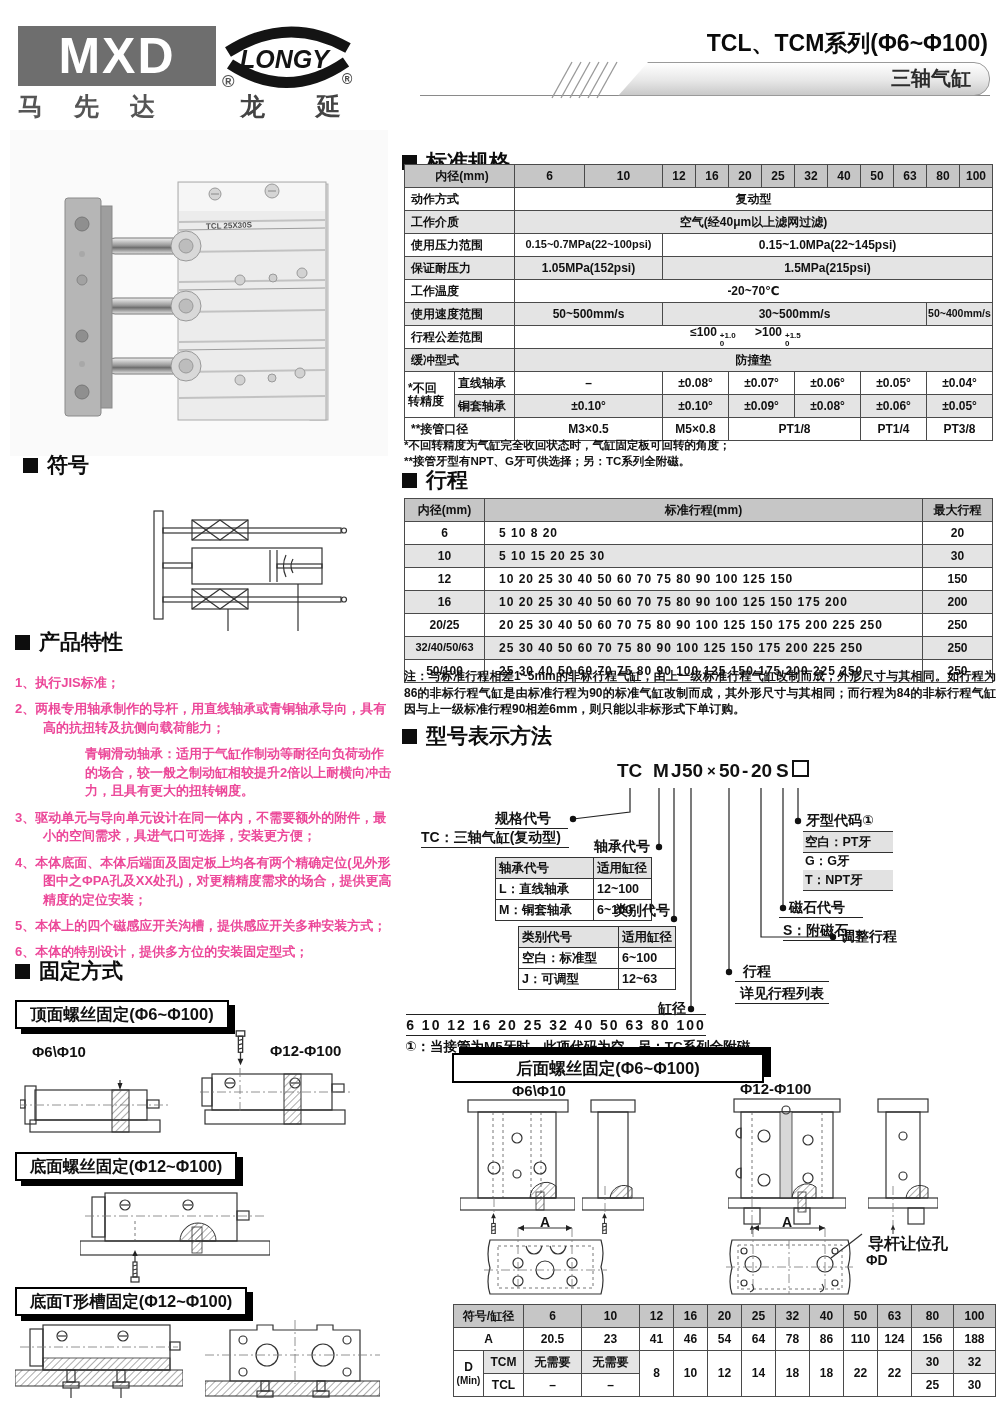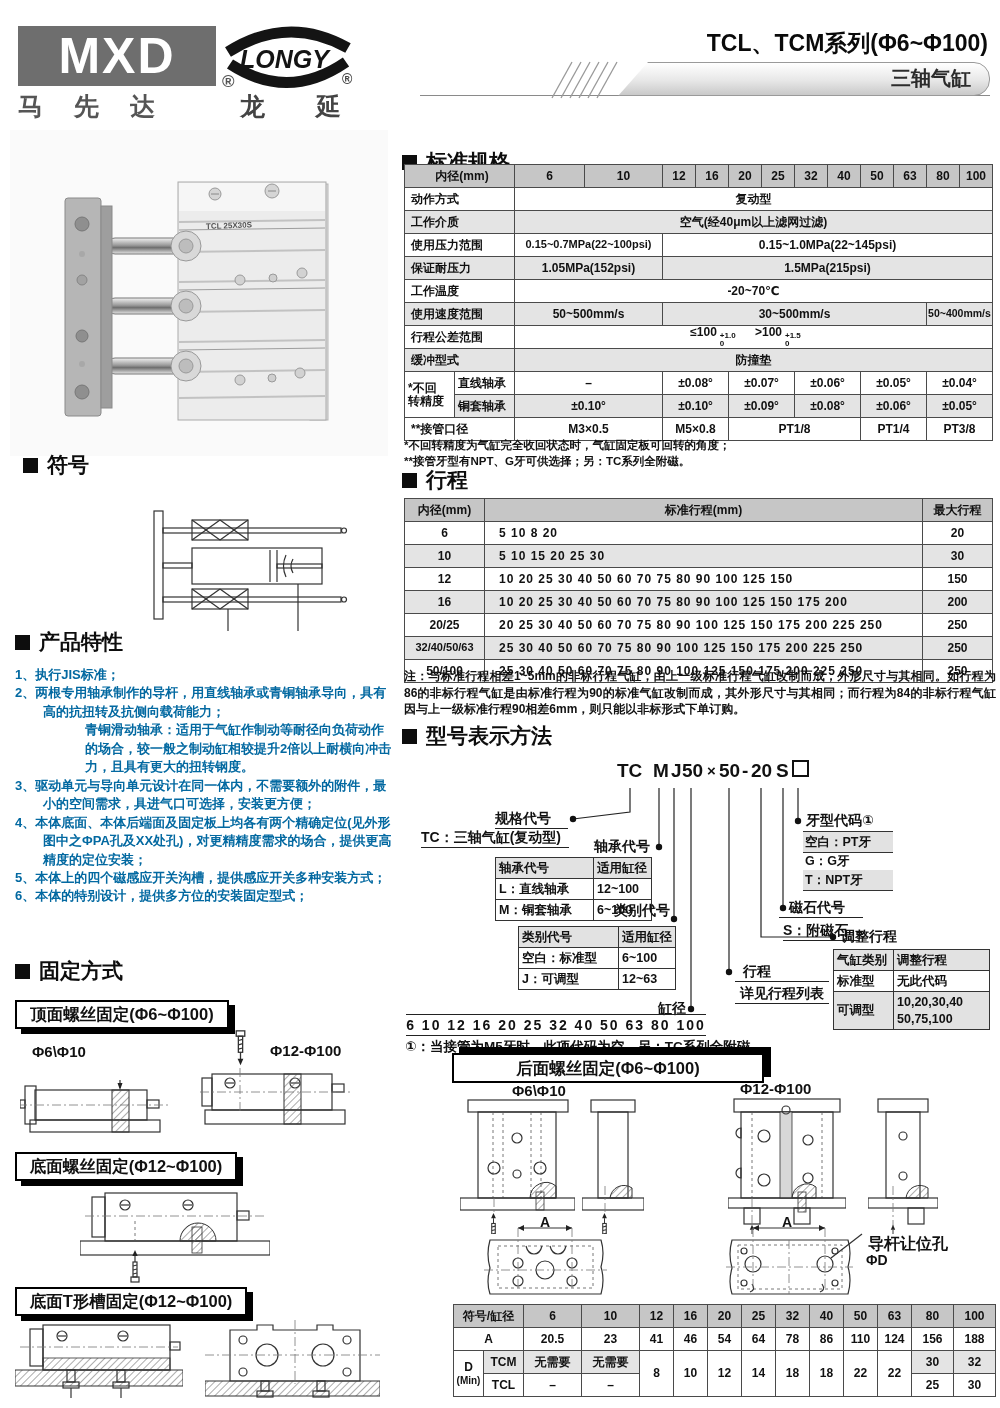--- a/index.html
+++ b/index.html
@@ -12,21 +12,21 @@
   
   table.t{border-collapse:collapse;table-layout:fixed;position:absolute;font-size:12px;font-weight:bold;color:#111;}
   .t td{border:1px solid #4a4a4a;text-align:center;height:22px;padding:0 1px;line-height:1.05;overflow:hidden;white-space:nowrap;background:#fff;}
   .t td.lab{text-align:left;padding-left:6px;}
   .t td.hd{background:#c6c6c6;text-align:center;}
   .t td.gr{background:#e4e4e4;}
   .stk{display:inline-flex;flex-direction:column;font-size:8px;line-height:1;vertical-align:-2px;margin:0 16px 0 3px;text-align:left;}
   .stk i{font-style:normal;}
   .note{position:absolute;font-size:11.5px;font-weight:bold;line-height:1.4;color:#111;}
   
-  .feat{font-size:13px;font-weight:bold;line-height:1.42;color:#0369a1;}
+  .feat{font-size:13px;font-weight:bold;line-height:1.42;color:#ec4899;margin-top:8px;}
   .f-num{padding-left:28px;text-indent:-28px;}
   .f-star{margin-left:28px;padding-left:42px;text-indent:-42px;}
   .f-sub{margin-left:70px;}
   
   .lblbox{position:absolute;border:2px solid #000;background:#fff;font-weight:bold;font-size:16.5px;
           text-align:center;box-shadow:6px 5px 0 #000;white-space:nowrap;}
   .lblbox.up{box-shadow:7px -6px 0 #000;}
   .sublab{position:absolute;font-weight:bold;font-size:15px;white-space:nowrap;}
   
   .codewrap{position:absolute;font-weight:bold;font-size:19px;}
@@ -594,43 +594,20 @@
 
   <div class="mlabel mul" style="left:735px;top:963px;width:94px;">
     <span style="padding-left:8px;">行程</span></div>
   <div class="mlabel mul" style="left:735px;top:985px;width:94px;text-align:center;">详见行程列表</div>
 
   <div class="mlabel mul" style="left:779px;top:899px;width:84px;">
     <span style="padding-left:10px;">磁石代号</span></div>
   <div class="mlabel mul" style="left:783px;top:922px;width:76px;">S：附磁石</div>
 
   <div class="mlabel" style="left:841px;top:928px;">调整行程</div>
-  <table class="mt" style="left:833px;top:949px;">
-    <colgroup>
-        <col style="width:60px">
-        <col style="width:96px">
-      </colgroup>
-    <tbody>
-        <tr>
-          <td class="mh">气缸类别</td>
-        <td class="mh">调整行程</td>
-        </tr>
-    <tr>
-          <td>标准型</td>
-        <td>无此代码</td>
-        </tr>
-    <tr style="height:38px;">
-          <td class="mh">可调型</td>
-        <td class="mh" style="white-space:normal;line-height:1.3;">
-          <div>10,20,30,40</div>
-            <div>50,75,100</div>
-          </td>
-        </tr>
-  </tbody>
-    </table>
 
   <div class="mlabel" style="left:806px;top:812px;">牙型代码①</div>
   <div class="thopt" style="left:803px;top:831px;width:86px;background:#e2e2e2;border-top:1px solid #333;">空白：PT牙</div>
   <div class="thopt" style="left:803px;top:851px;width:86px;">G：G牙</div>
   <div class="thopt" style="left:803px;top:870px;width:86px;background:#e2e2e2;">T：NPT牙</div>
 
   <div class="mlabel" style="left:405px;top:1038px;font-size:13.5px;">①：当接管为M5牙时，此项代码为空。另：TC系列全附磁。</div>
 
   <div class="lblbox up" style="left:452px;top:1053px;width:308px;height:26px;line-height:26px;">后面螺丝固定(Φ6~Φ100)</div>
   <div class="sublab" style="left:512px;top:1082px;">Φ6\Φ10</div>

